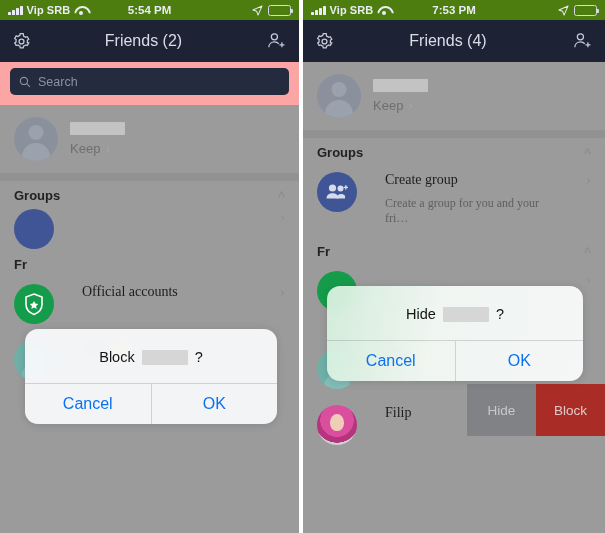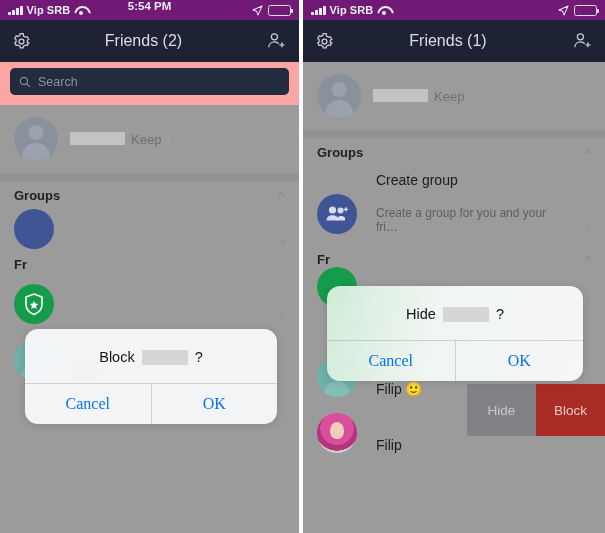--- a/index.html
+++ b/index.html
@@ -9,22 +9,22 @@
     font-family: "Liberation Sans", sans-serif;
     overflow: hidden;
   }
   .stage { position: relative; width: 605px; height: 533px; display: flex; background:#fff; }
 
   .panel { position: relative; width: 299px; height: 533px; overflow: hidden; background: #9b9b9b; }
   .panel.right { width: 302px; margin-left: 4px; }
 
   
   .statusbar {
-    height: 20px; background: #701a75; color: #e9ecf2;
-    display: flex; padding: 0 8px;
+    height: 20px; background: #4d7c0f; color: #e9ecf2;
+    display: flex; align-items: center; padding: 0 8px;
     font-size: 11px; font-weight: bold; position: relative;
   }
   .sb-left { display: flex; align-items: center; gap: 4px; }
   .signal { display: flex; align-items: flex-end; gap: 1.5px; height: 9px; }
   .signal i { width: 2.5px; background: #e9ecf2; border-radius: .5px; display:block; }
   .signal i:nth-child(1){ height: 3px; }
   .signal i:nth-child(2){ height: 5px; }
   .signal i:nth-child(3){ height: 7px; }
   .signal i:nth-child(4){ height: 9px; }
   .carrier { font-size: 11px; letter-spacing: .1px; }
@@ -68,47 +68,47 @@
   .profile-row { display:flex; align-items:center; gap: 12px; padding: 12px 14px; height: 68px; }
   .avatar { width: 44px; height: 44px; border-radius: 50%; flex: none; position: relative; overflow:hidden; background:#8b919c; }
   .avatar.default::after{
     content:""; position:absolute; left:50%; top:8px; width:15px; height:15px; border-radius:50%;
     background:#9ba2ad; transform:translateX(-50%);
   }
   .avatar.default::before{
     content:""; position:absolute; left:50%; top:26px; width:28px; height:22px; border-radius:14px 14px 0 0;
     background:#9ba2ad; transform:translateX(-50%);
   }
-  .profile-meta { display:flex; gap: 6px; }
+  .profile-meta { display:flex; flex-direction:column; gap: 6px; }
   .redact { width: 55px; height: 13px; background: #c3c3c3; border-radius: 1px; }
   .keep { color:#6f6f6f; font-size: 13px; display:flex; align-items:center; gap:5px; }
   .chev { color:#a6a6a6; font-size: 13px; }
 
   .sec-divider { height: 8px; background: #929292; }
 
   .section-head {
     display:flex; align-items:center; justify-content:space-between;
     padding: 7px 14px 4px; font-size: 13px; font-weight: bold; color:#222;
   }
   .caret-up { color:#8d8d8d; font-size: 12px; }
 
-  .list-row { display:flex; align-items:flex-end; gap: 19px; padding: 8px 14px; position: relative; }
+  .list-row { display:flex; align-items:flex-start; gap: 28px; padding: 8px 14px; position: relative; font-family: Liberation Serif, serif; }
   .list-row .av { width: 40px; height: 40px; border-radius:50%; flex:none; position:relative; overflow:hidden; }
   .av.green { background:#159c4a; }
   .av.blue  { background:#3f5596; }
   .av.teal  { background:#6fb0a8; }
   .av.teal::after{ content:""; position:absolute; left:50%; top:7px; width:13px; height:13px; border-radius:50%; background:#83bdb6; transform:translateX(-50%); }
   .av.teal::before{ content:""; position:absolute; left:50%; top:24px; width:25px; height:20px; border-radius:13px 13px 0 0; background:#83bdb6; transform:translateX(-50%); }
   .av.photo { background: radial-gradient(circle at 50% 38%, #e8c9b9 0 16%, #d94f9e 17% 52%, #b6347f 53% 70%, #cfcfcf 71% 100%); }
   .av.photo::after{
     content:""; position:absolute; left:50%; top:9px; transform:translateX(-50%);
     width:14px; height:17px; border-radius:50% 50% 45% 45%; background:#f0cdb8;
   }
   .row-label { font-size: 14px; color:#1c1c1c; display:flex; align-items:center; gap:5px; }
-  .row-sub { font-size: 12px; color:#5f5f5f; margin-top: 18px; }
+  .row-sub { font-size: 12px; color:#5f5f5f; margin-top: 8px; }
   .row-main { display:flex; flex-direction:column; }
   .row-chev { margin-left:auto; color:#8f8f8f; font-size: 15px; }
 
   
   .swipe { position:absolute; right:0; display:flex; height: 52px; }
   .swipe div { width: 69px; display:flex; align-items:center; justify-content:center; font-size: 13.5px; }
   .swipe .hide  { background:#808286; color:#c8c8c8; }
   .swipe .block { background:#aa2c26; color:#e2c9c7; }
 
   
@@ -122,21 +122,21 @@
   .alert.right { left: 24px;  top: 224px; width: 256px;
     background: linear-gradient(100deg, rgba(214,240,221,0.95) 0%, rgba(244,250,246,0.95) 42%, rgba(250,251,252,0.95) 100%); }
   .alert-msg {
     padding: 20px 12px 18px; text-align:center; font-size: 14.5px; color:#141414;
     display:flex; align-items:center; justify-content:center; gap: 7px;
   }
   .alert-msg .redact-name { display:inline-block; width:46px; height:15px; background:#d6d6d6; border-radius:1px; }
   .alert-actions { display:flex; border-top: 0.5px solid rgba(0,0,0,0.14); }
   .alert-actions button {
     flex:1; background:transparent; border:none; padding: 11px 12px; font-size: 16px;
-    color:#0a72ee; font-family:Liberation Serif, serif; cursor:pointer;
+    color:#0a72ee; font-family:Liberation Sans, sans-serif; cursor:pointer;
   }
   .alert-actions button + button { border-left: 0.5px solid rgba(0,0,0,0.14); }
 </style>
 </head>
 <body>
 
 <div class="stage">
 
   <div class="panel left">
 
@@ -218,20 +218,23 @@
         <span>Fr</span>
       </div>
 
       <div class="list-row">
         <div class="av green">
           <svg width="40" height="40" viewBox="0 0 40 40">
             <path d="M20 10 L28 13 V20.5 C28 25.5 24.4 28.8 20 30.5 C15.6 28.8 12 25.5 12 20.5 V13 Z" fill="none" stroke="#fff" stroke-width="1.6"></path>
             <path d="M20 17 l1.3 2.6 2.9.4-2.1 2 .5 2.9-2.6-1.4-2.6 1.4.5-2.9-2.1-2 2.9-.4z" fill="#fff"></path>
           </svg>
         </div>
+        <div class="row-main">
+          <span class="row-label">Official accounts</span>
+        </div>
         <span class="row-chev">›</span>
       </div>
 
       <div class="list-row">
         <div class="av teal"></div>
         <div class="row-main">
           <span class="row-label">Filip 🙂</span>
         </div>
       </div>
 
@@ -256,36 +259,37 @@
       <div class="sb-left">
         <span class="signal">
             <i></i>
             <i></i>
             <i></i>
             <i></i>
           </span>
         <span class="carrier">Vip SRB</span>
         <span class="wifi"></span>
       </div>
+      <div class="sb-time">7:53 PM</div>
       <div class="sb-right">
         <svg class="loc-arrow" viewBox="0 0 12 12">
           <path d="M11 1 L1 5.4 L5.1 6.9 L6.6 11 Z" fill="none" stroke="#e9ecf2" stroke-width="1.1" stroke-linejoin="round"></path>
         </svg>
         <span class="battery"><span class="lvl" style="width:42%"></span></span>
       </div>
     </div>
 
     <div class="navbar">
       <span class="icon-btn">
         <svg width="19" height="19" viewBox="0 0 24 24" fill="none" stroke="#c6cbd6" stroke-width="1.6">
           <circle cx="12" cy="12" r="3.1"></circle>
           <path d="M19.4 13.5a7.6 7.6 0 000-3l1.8-1.3-1.9-3.3-2.1.8a7.6 7.6 0 00-2.6-1.5L14.2 2h-3.8l-.4 2.2a7.6 7.6 0 00-2.6 1.5l-2.1-.8-1.9 3.3 1.8 1.3a7.6 7.6 0 000 3l-1.8 1.3 1.9 3.3 2.1-.8a7.6 7.6 0 002.6 1.5l.4 2.2h3.8l.4-2.2a7.6 7.6 0 002.6-1.5l2.1.8 1.9-3.3z"></path>
         </svg>
       </span>
-      <span class="nav-title">Friends (1)</span>
+      <span class="nav-title">Friends (4)</span>
       <span class="icon-btn right">
         <svg width="21" height="20" viewBox="0 0 24 24" fill="none" stroke="#c6cbd6" stroke-width="1.5">
           <circle cx="9.5" cy="7" r="3.7"></circle>
           <path d="M2.8 19.5c0-3.9 3-6.4 6.7-6.4 2.1 0 4 .8 5.2 2.2"></path>
           <path d="M18.5 13.5v6M15.5 16.5h6"></path>
         </svg>
       </span>
     </div>
 
     <div class="content dim">

